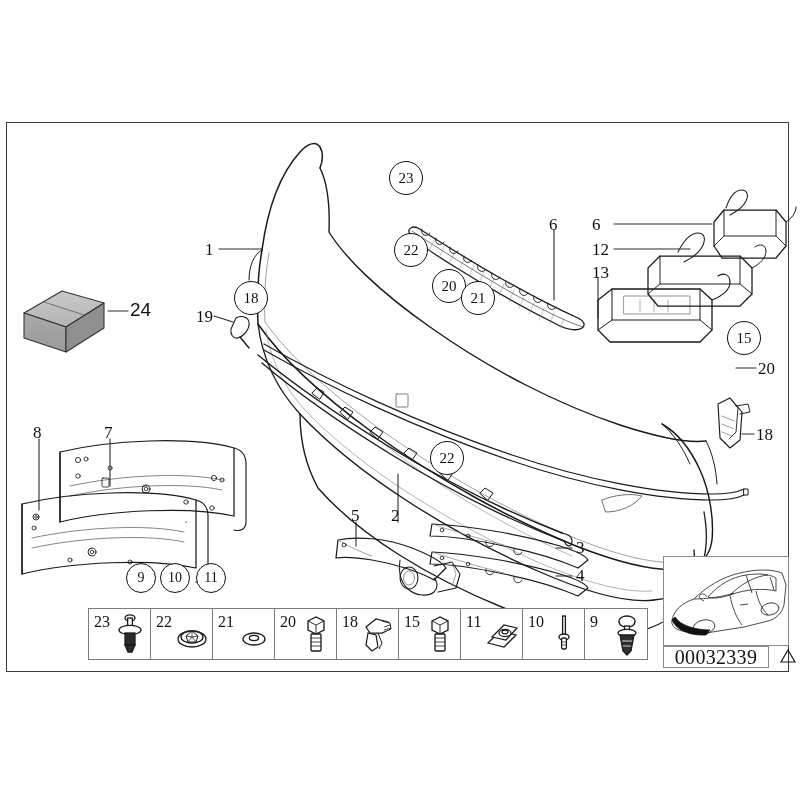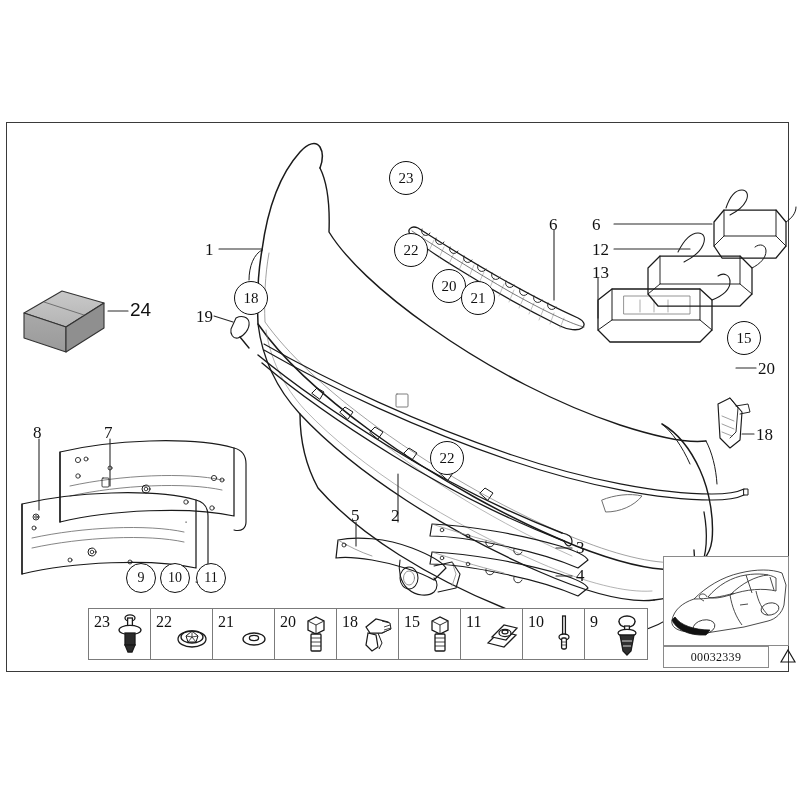--- a/index.html
+++ b/index.html
@@ -49,21 +49,21 @@
   
   #thumb{
     position:absolute;left:663px;top:556px;width:126px;height:90px;
     border:1.1px solid #8a8a8a;box-sizing:border-box;background:#fff;overflow:hidden;
   }
   
   #idbox{
     position:absolute;left:663px;top:646px;width:106px;height:22px;
     border:1.1px solid #8a8a8a;box-sizing:border-box;background:#fff;
     display:flex;align-items:center;justify-content:center;
-    font-family:"Liberation Serif",serif;font-size:12px;letter-spacing:.3px;color:#111;
+    font-family:"Liberation Serif",serif;font-size:20px;letter-spacing:.3px;color:#111;
   }
   #sheetwrap{position:absolute;left:640px;top:646px;width:152px;height:26px;}
 </style>
 </head>
 <body>
 
 <div id="stage">
 
   <div id="frame"></div>
 

